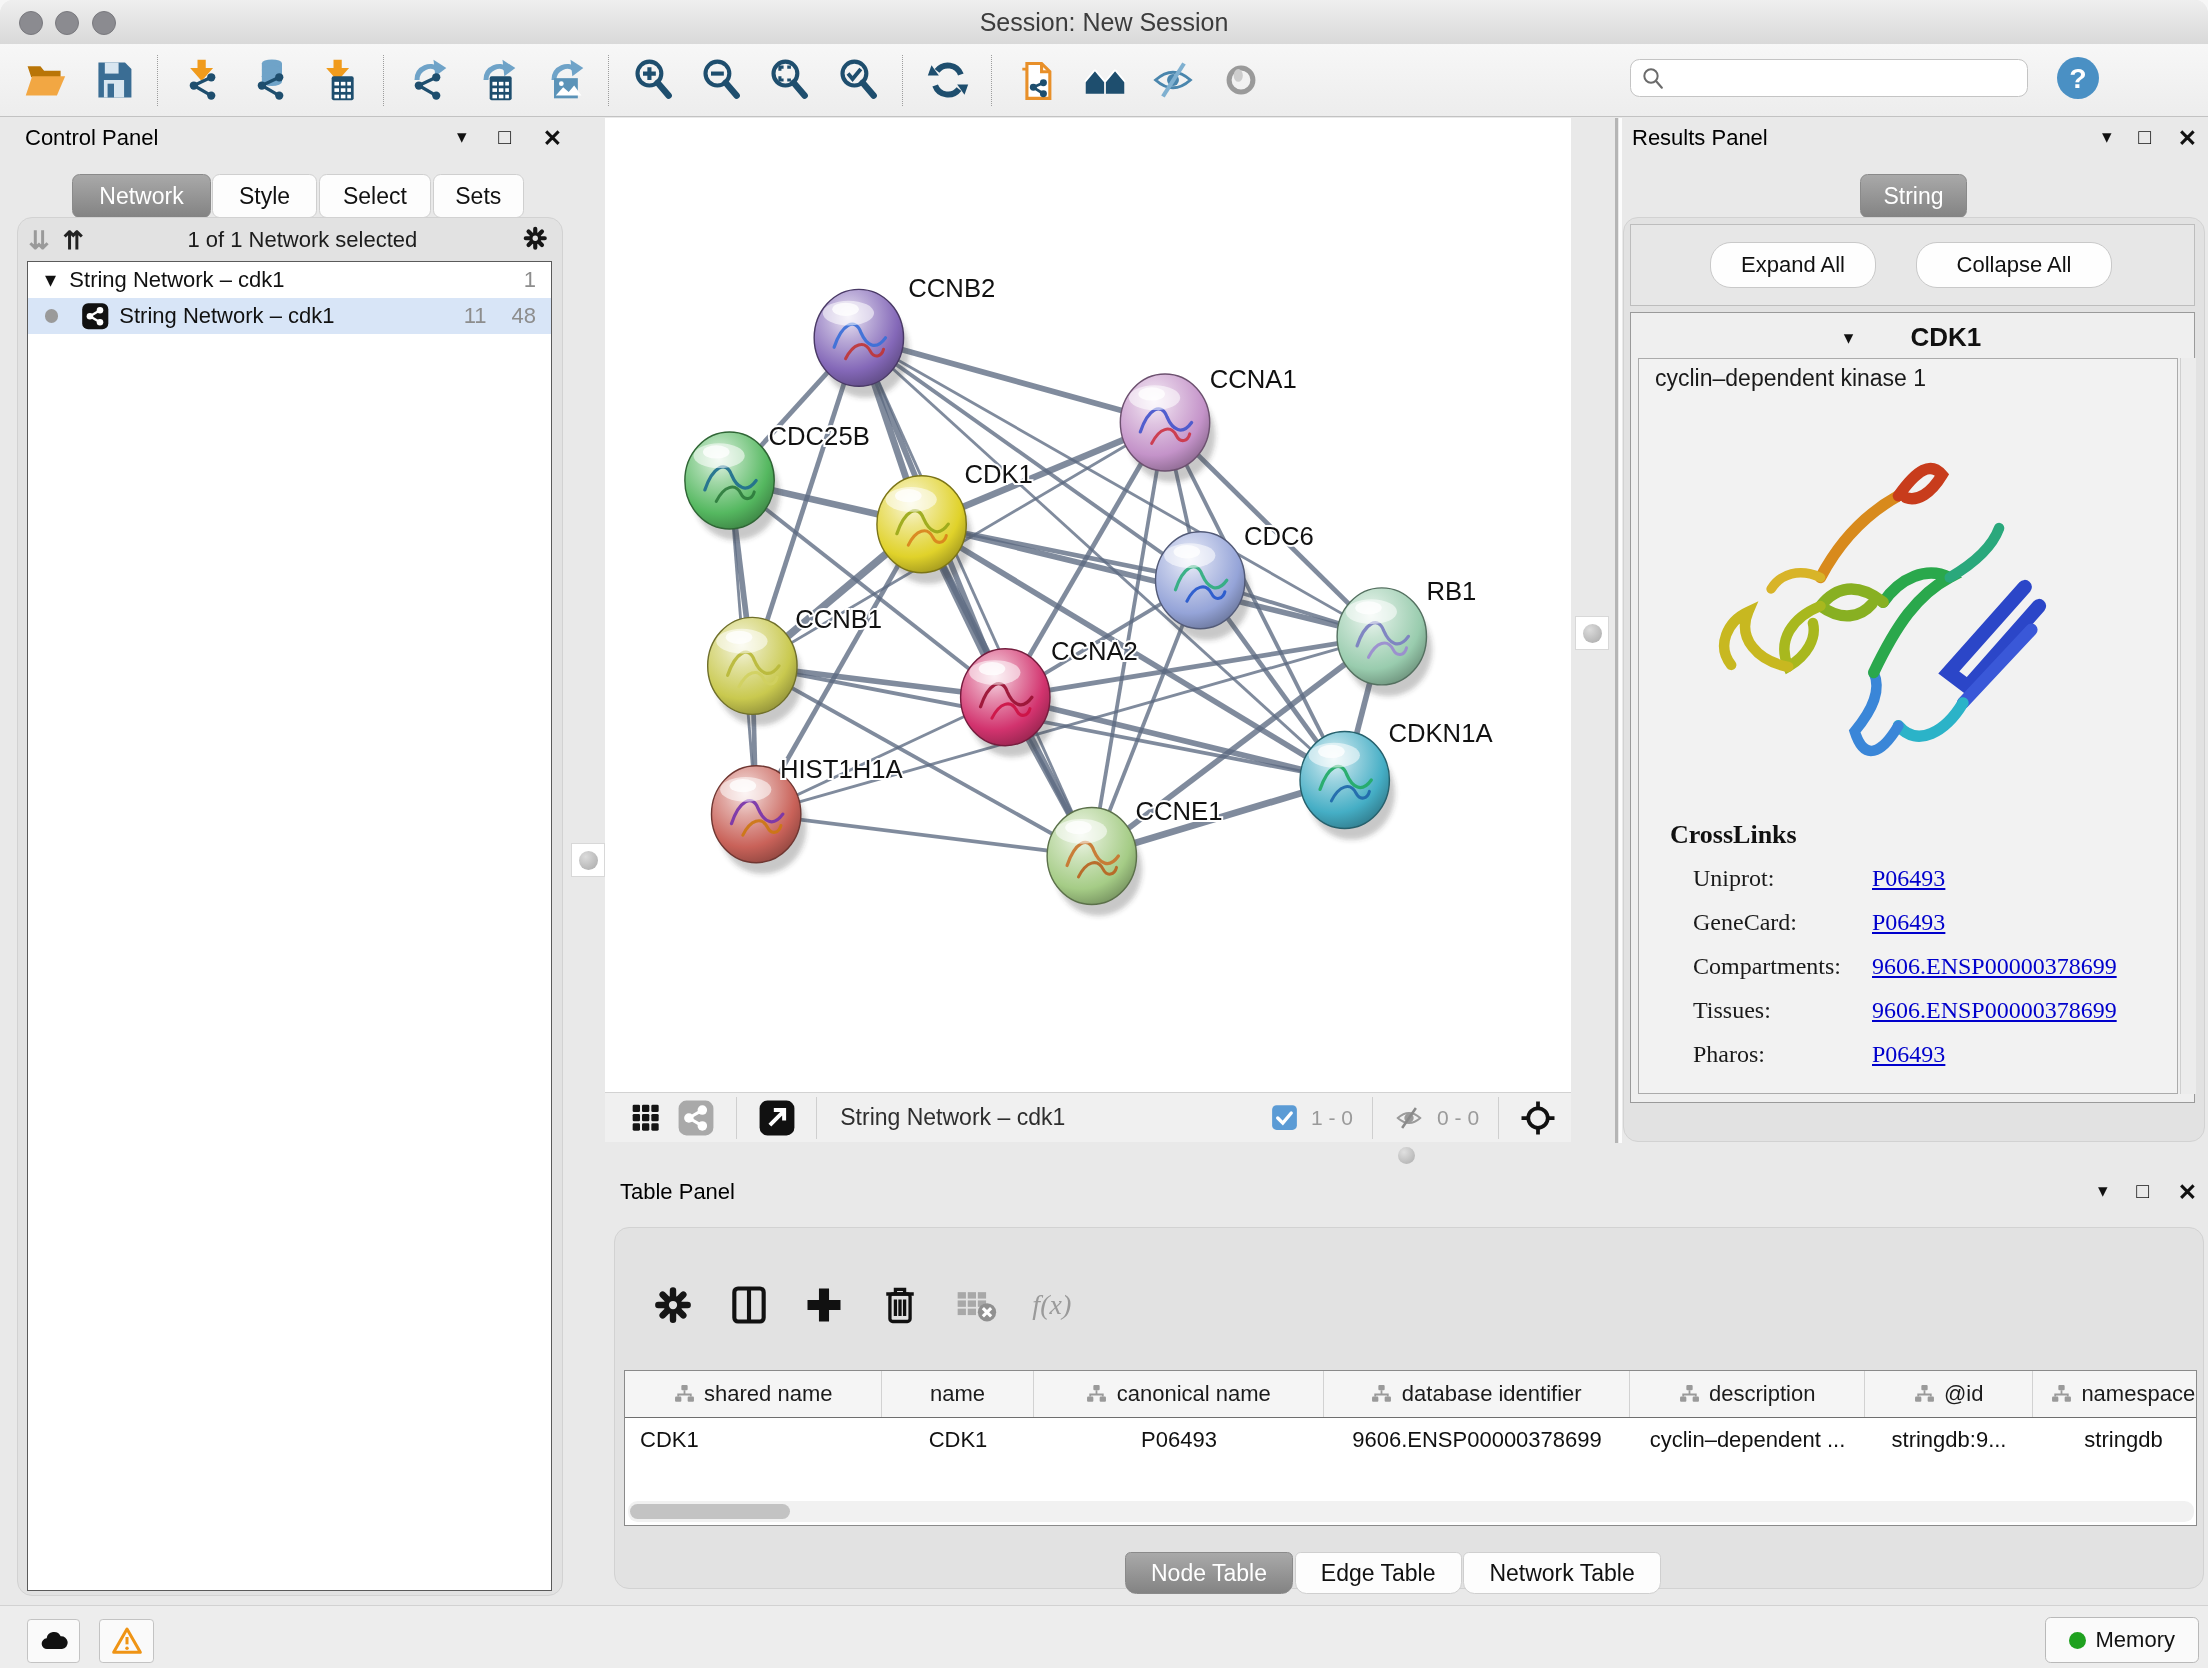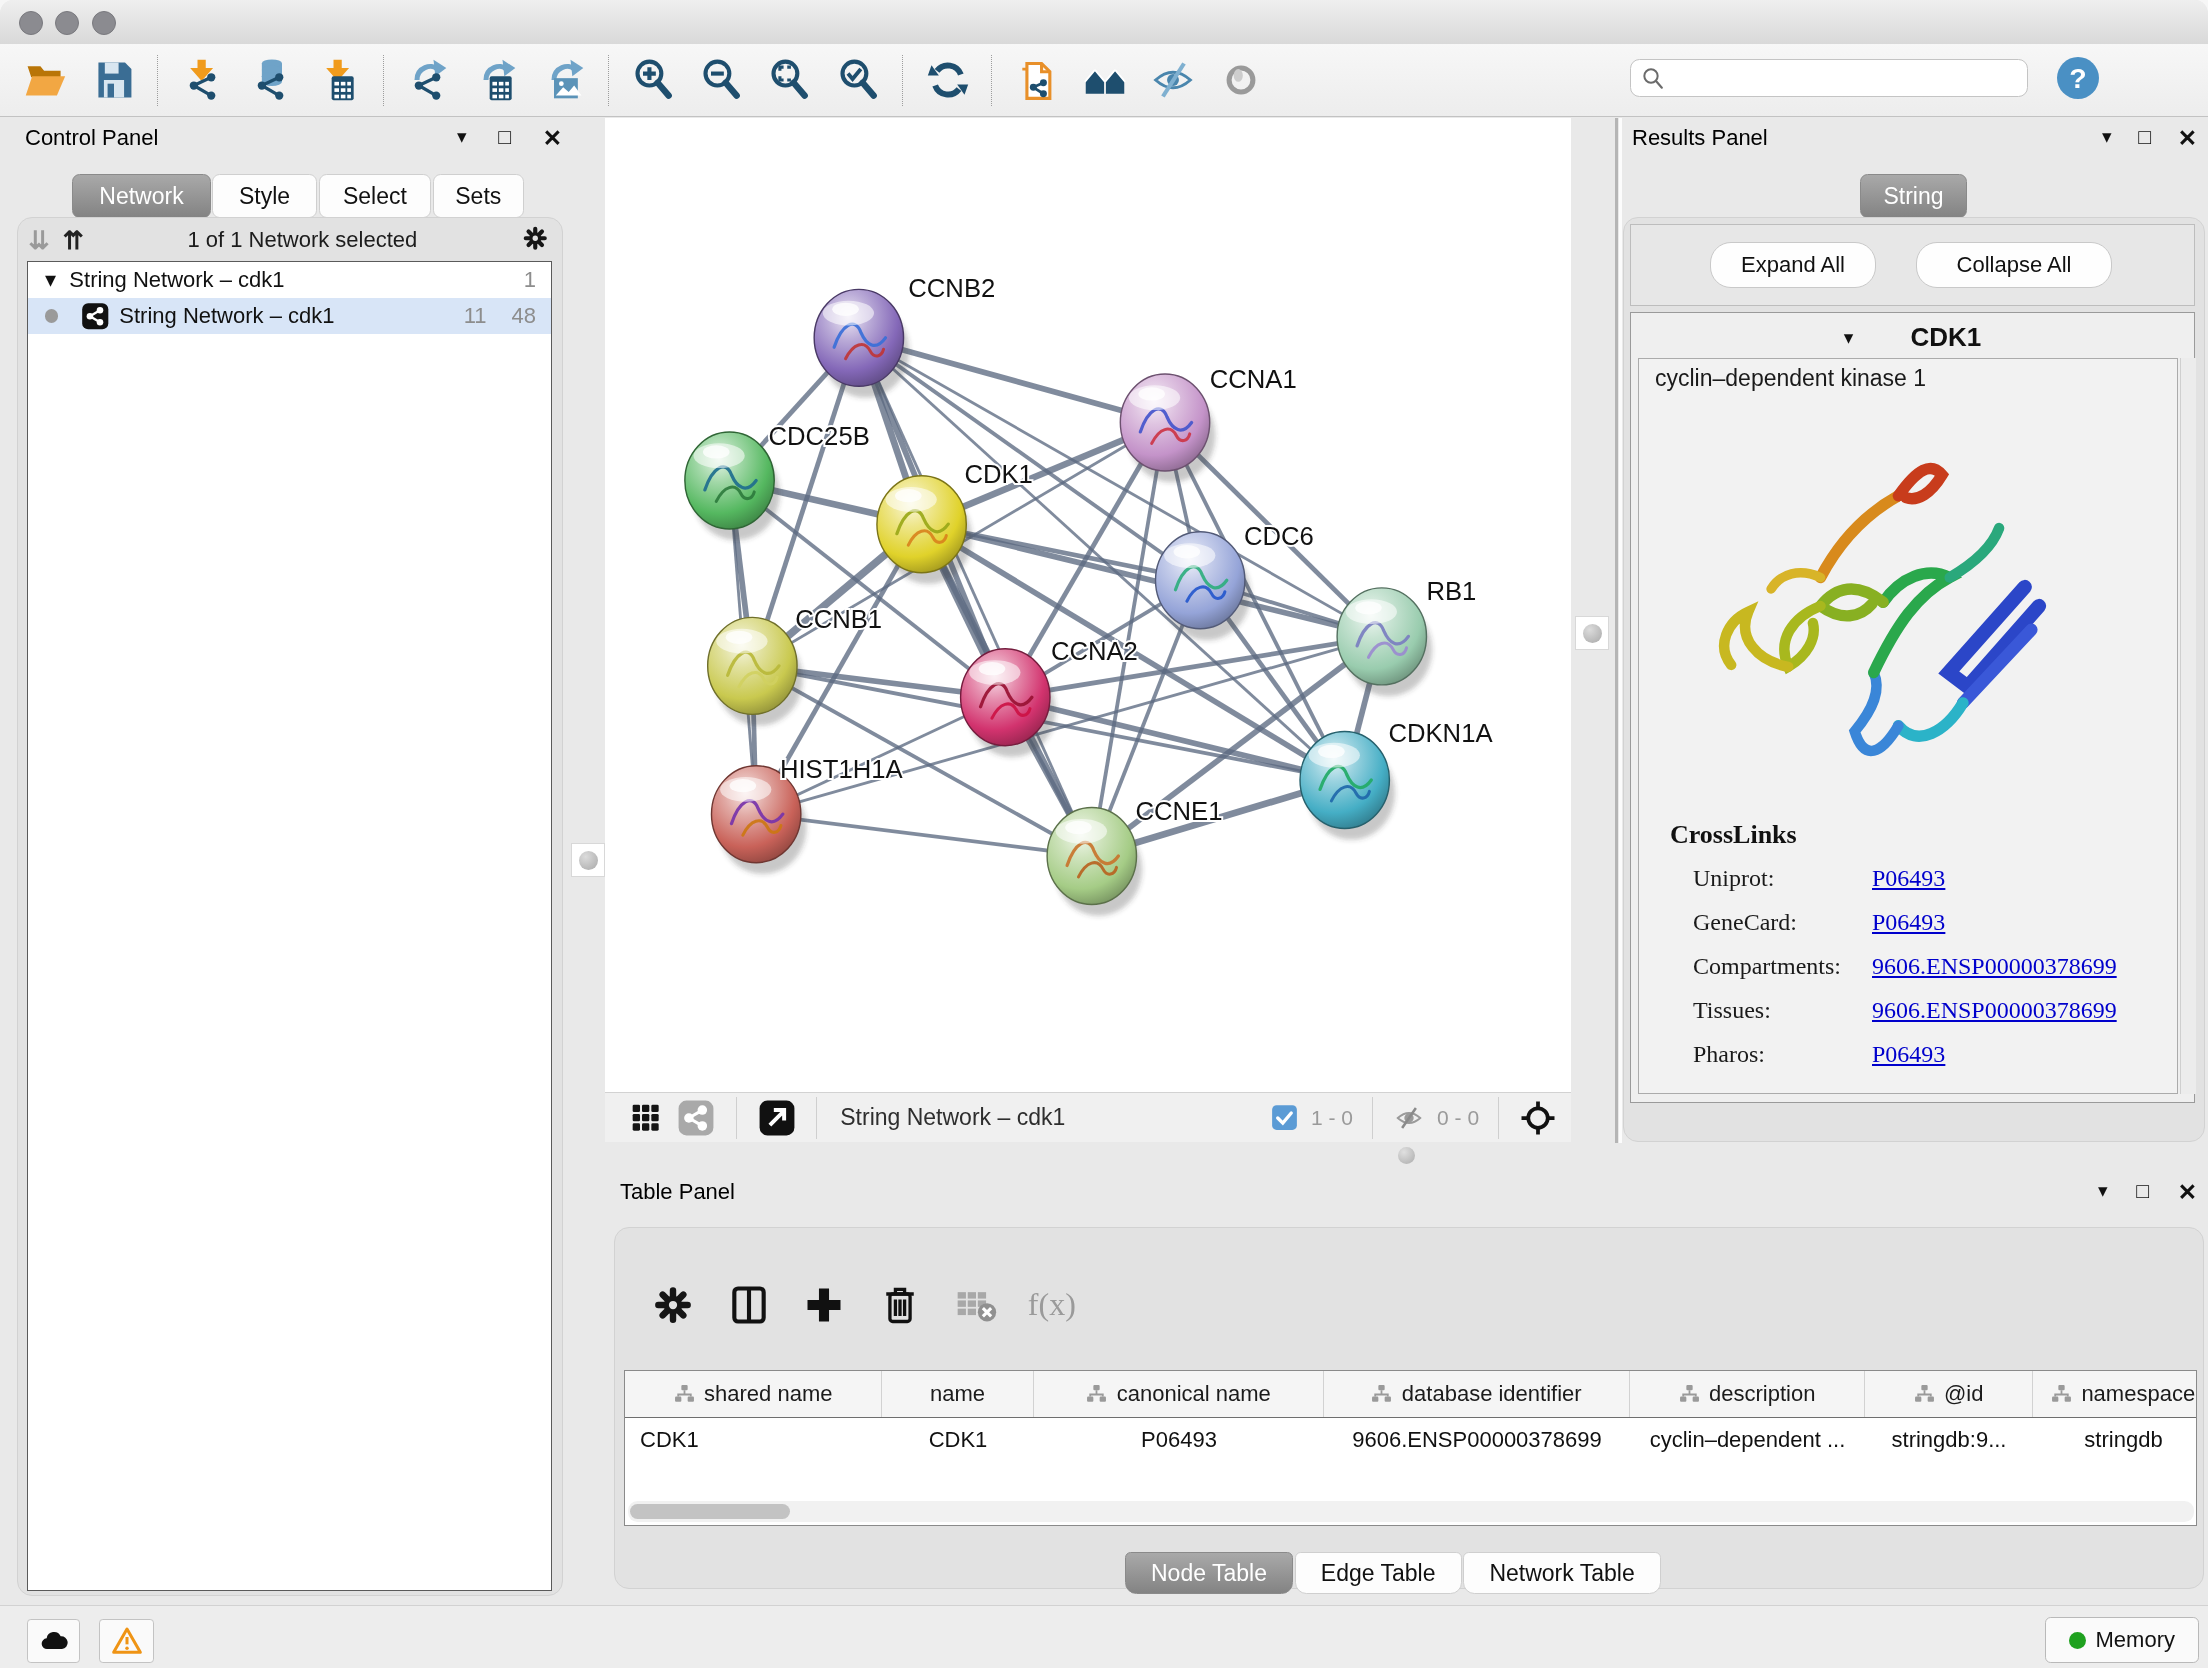--- a/index.html
+++ b/index.html
@@ -10,21 +10,21 @@
   #titlebar{left:0;top:0;width:2208px;height:44px;background:linear-gradient(#efefef,#d9d9d9);
             border-bottom:1px solid #a9a9a9;border-radius:13.3px 13.3px 0 0;}
   .tl{position:absolute;top:11.4px;width:22px;height:22px;border-radius:50%;background:#8b8b90;border:1px solid #79797e;}
   #wtitle{position:absolute;left:0;right:0;top:7.6px;text-align:center;font-size:25px;color:#3c3c3c;}
   
   #toolbar{left:0;top:44px;width:2208px;height:72px;background:linear-gradient(#f7f7f7,#ededed);
            border-bottom:1px solid #c2c2c2;display:flex;align-items:center;}
   .tb-btn{width:53px;height:53px;margin:0 7.6px;display:flex;align-items:center;justify-content:center;flex:0 0 auto;}
   .tb-btn svg{width:44px;height:44px;}
   .tb-sep{width:1px;height:51px;margin:0 9.5px;border-left:1.9px dotted #9d9d9d;flex:0 0 auto;}
-  .fx{font-family:"Liberation Serif",serif;font-size:32px;color:#9a9a9a;}
+  .fx{font-family:"Liberation Serif",serif;font-style:italic;font-size:28px;color:#9a9a9a;}
   #searchbox{position:absolute;left:1630px;top:59px;width:398px;height:38px;background:#fff;border:1.9px solid #c4c4c4;
              border-radius:9.5px;display:flex;align-items:center;padding-left:9.5px;box-sizing:border-box;}
   #searchbox svg{width:25px;height:25px;}
   #searchbox input{border:none;outline:none;font-size:21px;width:342px;background:transparent;}
   #helpbtn{position:absolute;left:2057px;top:57px;width:42px;height:42px;border-radius:50%;background:#4a90c4;
            color:#fff;font-size:28.5px;font-weight:bold;display:flex;align-items:center;justify-content:center;}
   
   .panel-title{font-size:22px;color:#000000;}
   .tab{height:44px;display:flex;align-items:center;justify-content:center;font-size:23px;
        border:1px solid #cfcfcf;background:#fdfdfd;color:#111;border-radius:7.6px;box-sizing:border-box;}
@@ -107,20 +107,21 @@
 </style>
 </head>
 <body>
 
 <div id="screen">
 
   <div class="abs" id="titlebar">
     <div class="tl" style="left:19px"></div>
     <div class="tl" style="left:55px"></div>
     <div class="tl" style="left:92px"></div>
+    <div id="wtitle">Session: New Session</div>
   </div>
 
   <div class="abs" id="toolbar">
     <div style="width:11.4px"></div>
     <span id="tb-icons" style="display:flex;align-items:center;">
         <span class="tb-btn">
           <svg viewBox="0 0 48 48">
             <path d="M5 9h14l4 5h18v7H9z" fill="#b97507"></path>
             <path d="M3 41l7-21h36l-9 21z" fill="#f2a743"></path>
           </svg>

